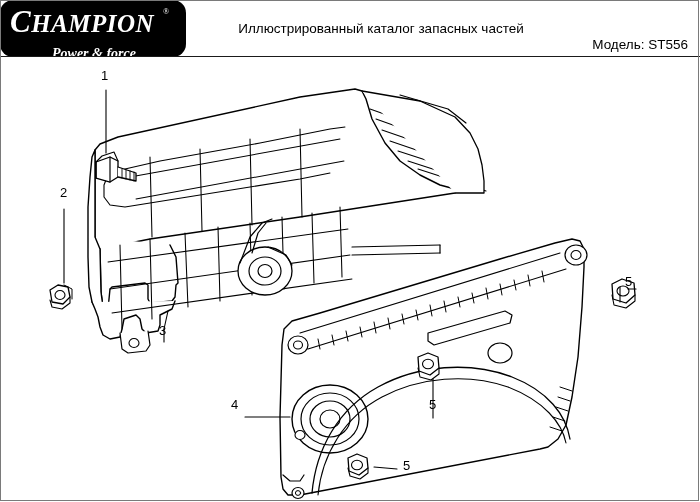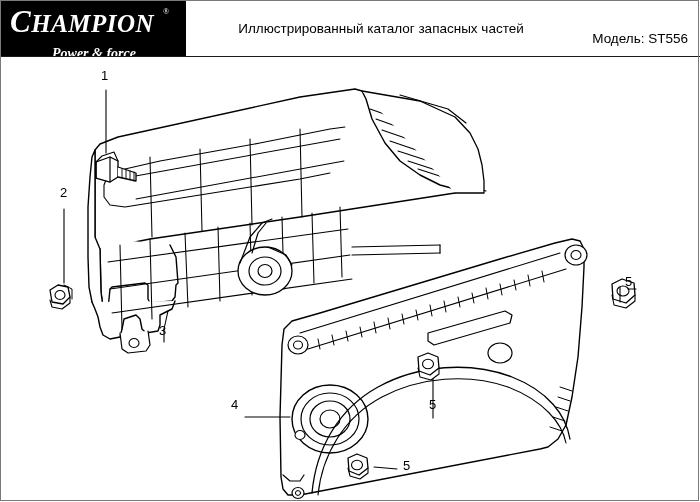--- a/index.html
+++ b/index.html
@@ -27,20 +27,21 @@
   }
   .logo-block {
     position: absolute;
     left: 0;
     top: 0;
     width: 186px;
     height: 57px;
     background: #000000;
     color: #ffffff;
     overflow: hidden;
+    border-radius: 13px;
   }
   .logo-word {
     position: absolute;
     left: 10px;
     top: 4px;
     font-family: "Liberation Serif", serif;
     font-style: italic;
     font-weight: bold;
     font-size: 25px;
     letter-spacing: 0.5px;
@@ -79,21 +80,21 @@
     display: flex;
     align-items: center;
     justify-content: center;
     font-size: 13.5px;
     color: #000000;
     text-align: center;
   }
   .header-model {
     position: absolute;
     right: 12px;
-    top: 10px;
+    top: 16px;
     height: 57px;
     display: flex;
     align-items: center;
     font-size: 13.5px;
     color: #000000;
     white-space: nowrap;
   }
   .header-rule {
     position: absolute;
     left: 0;

